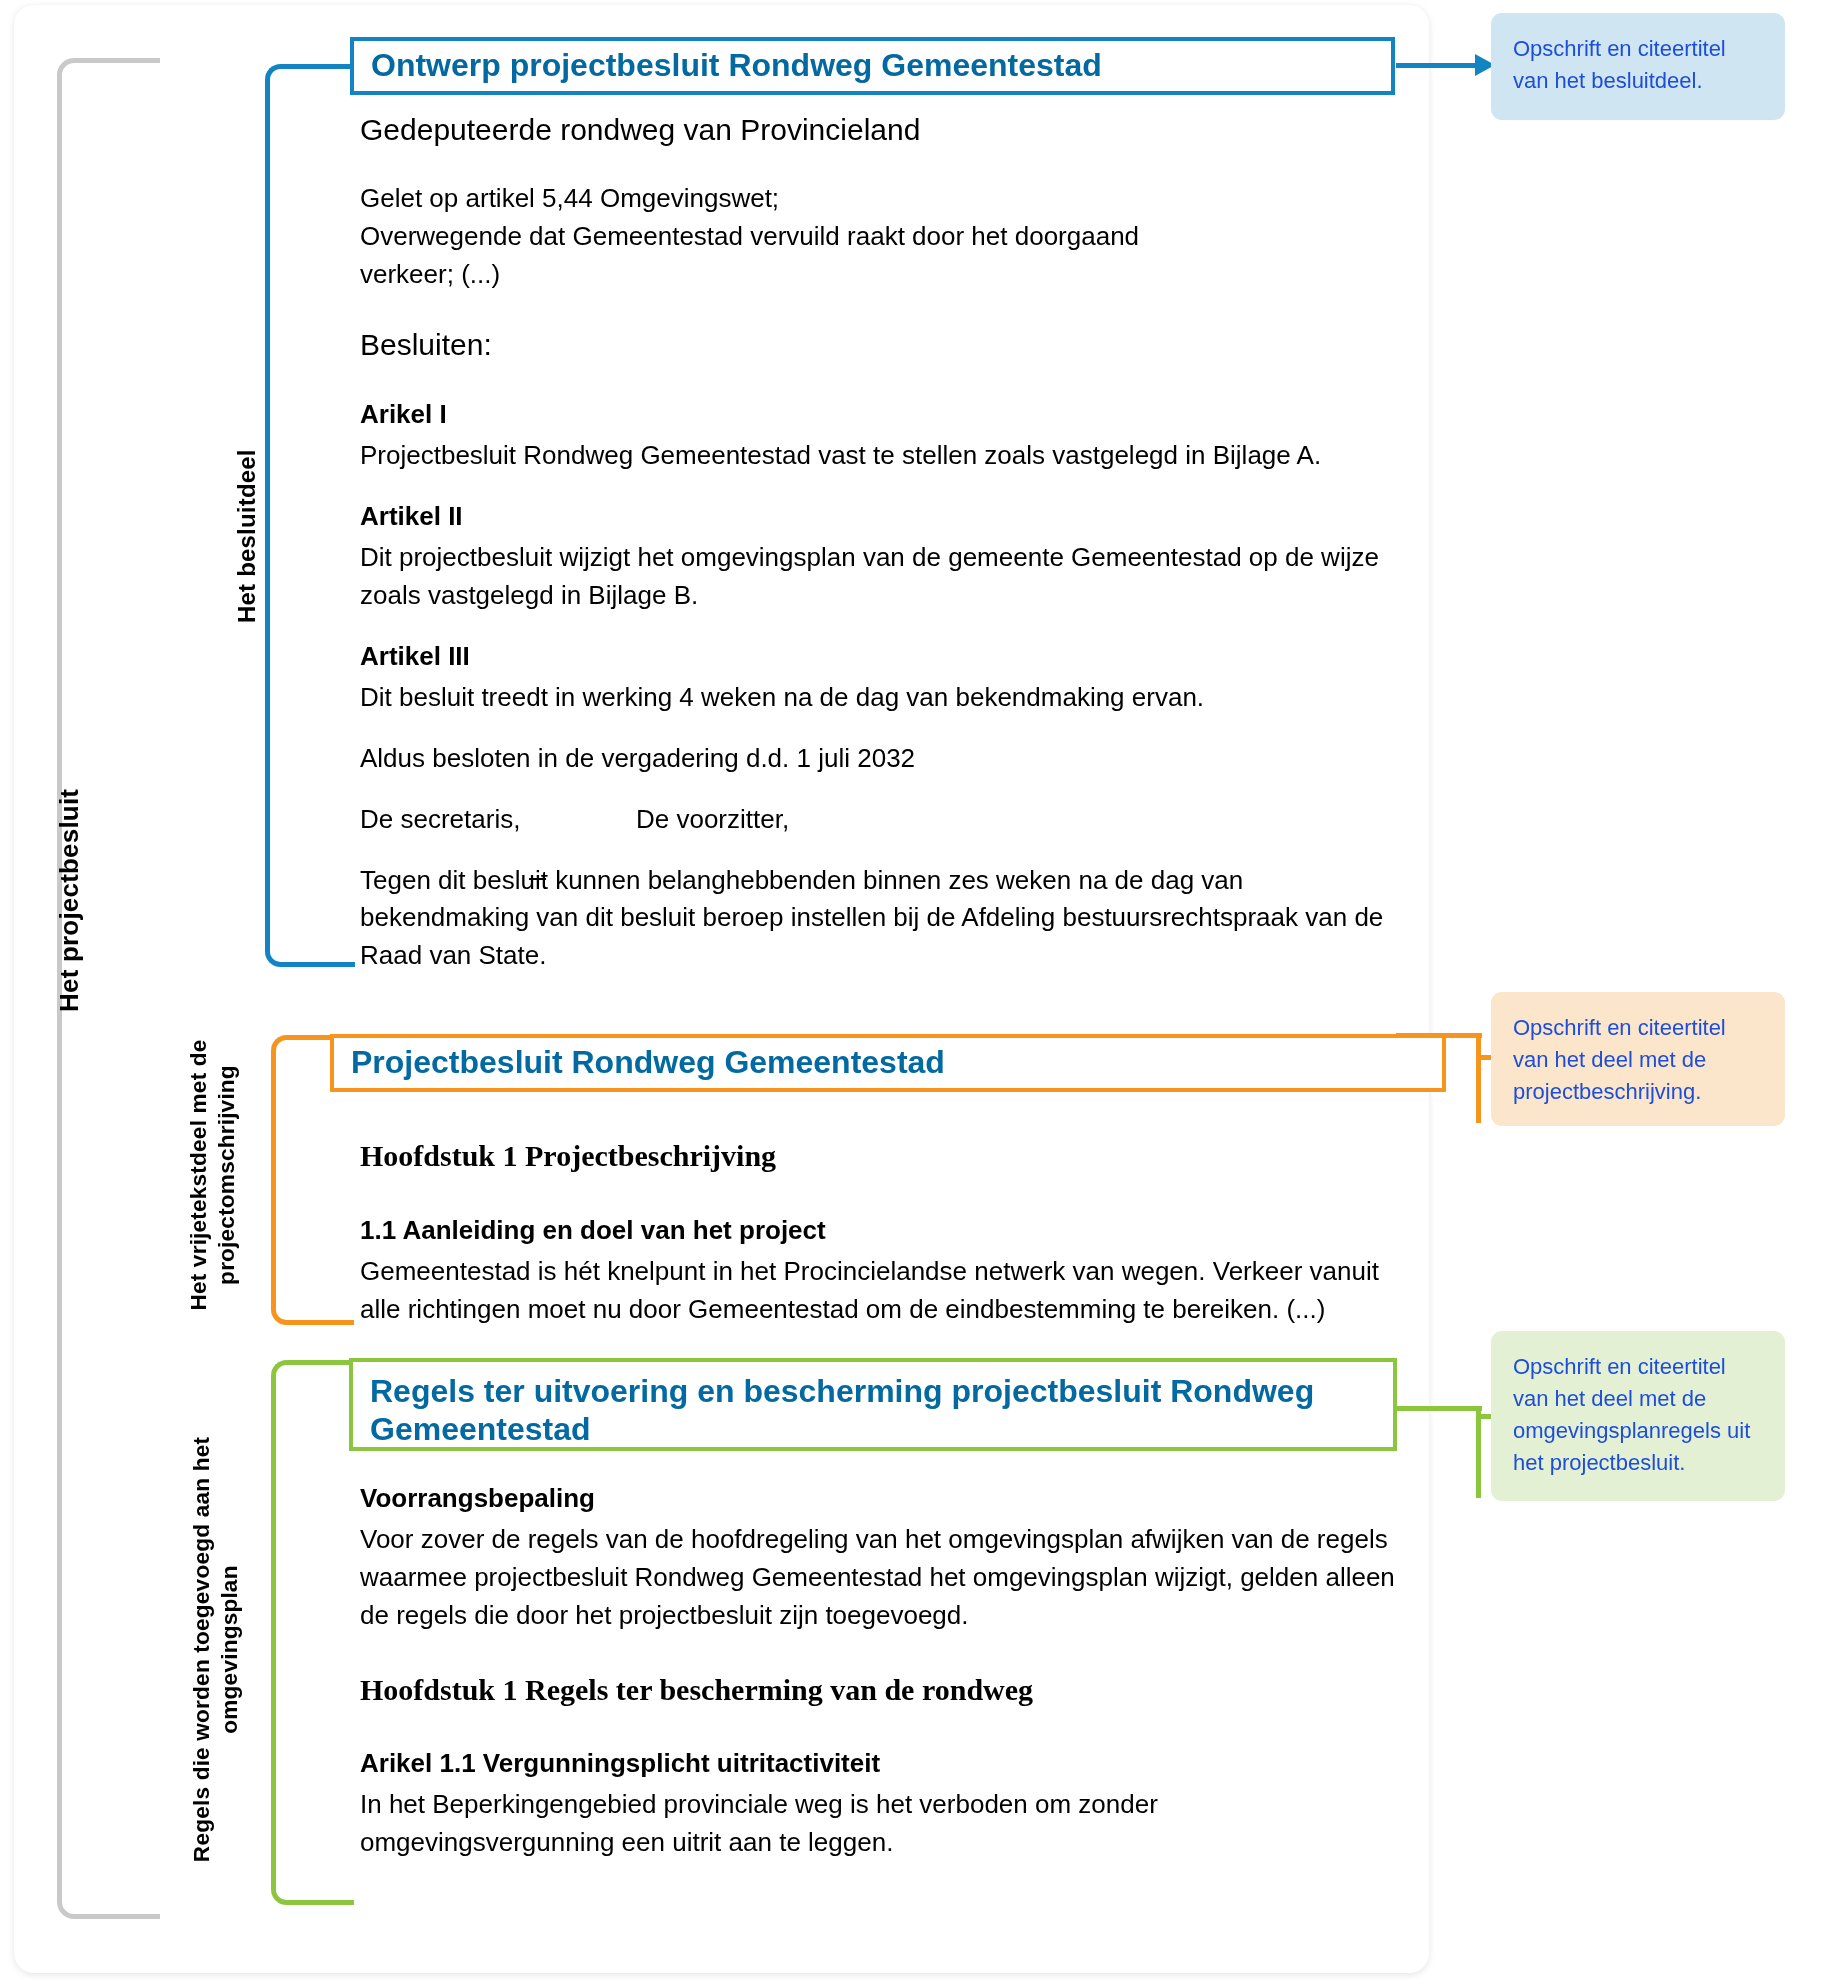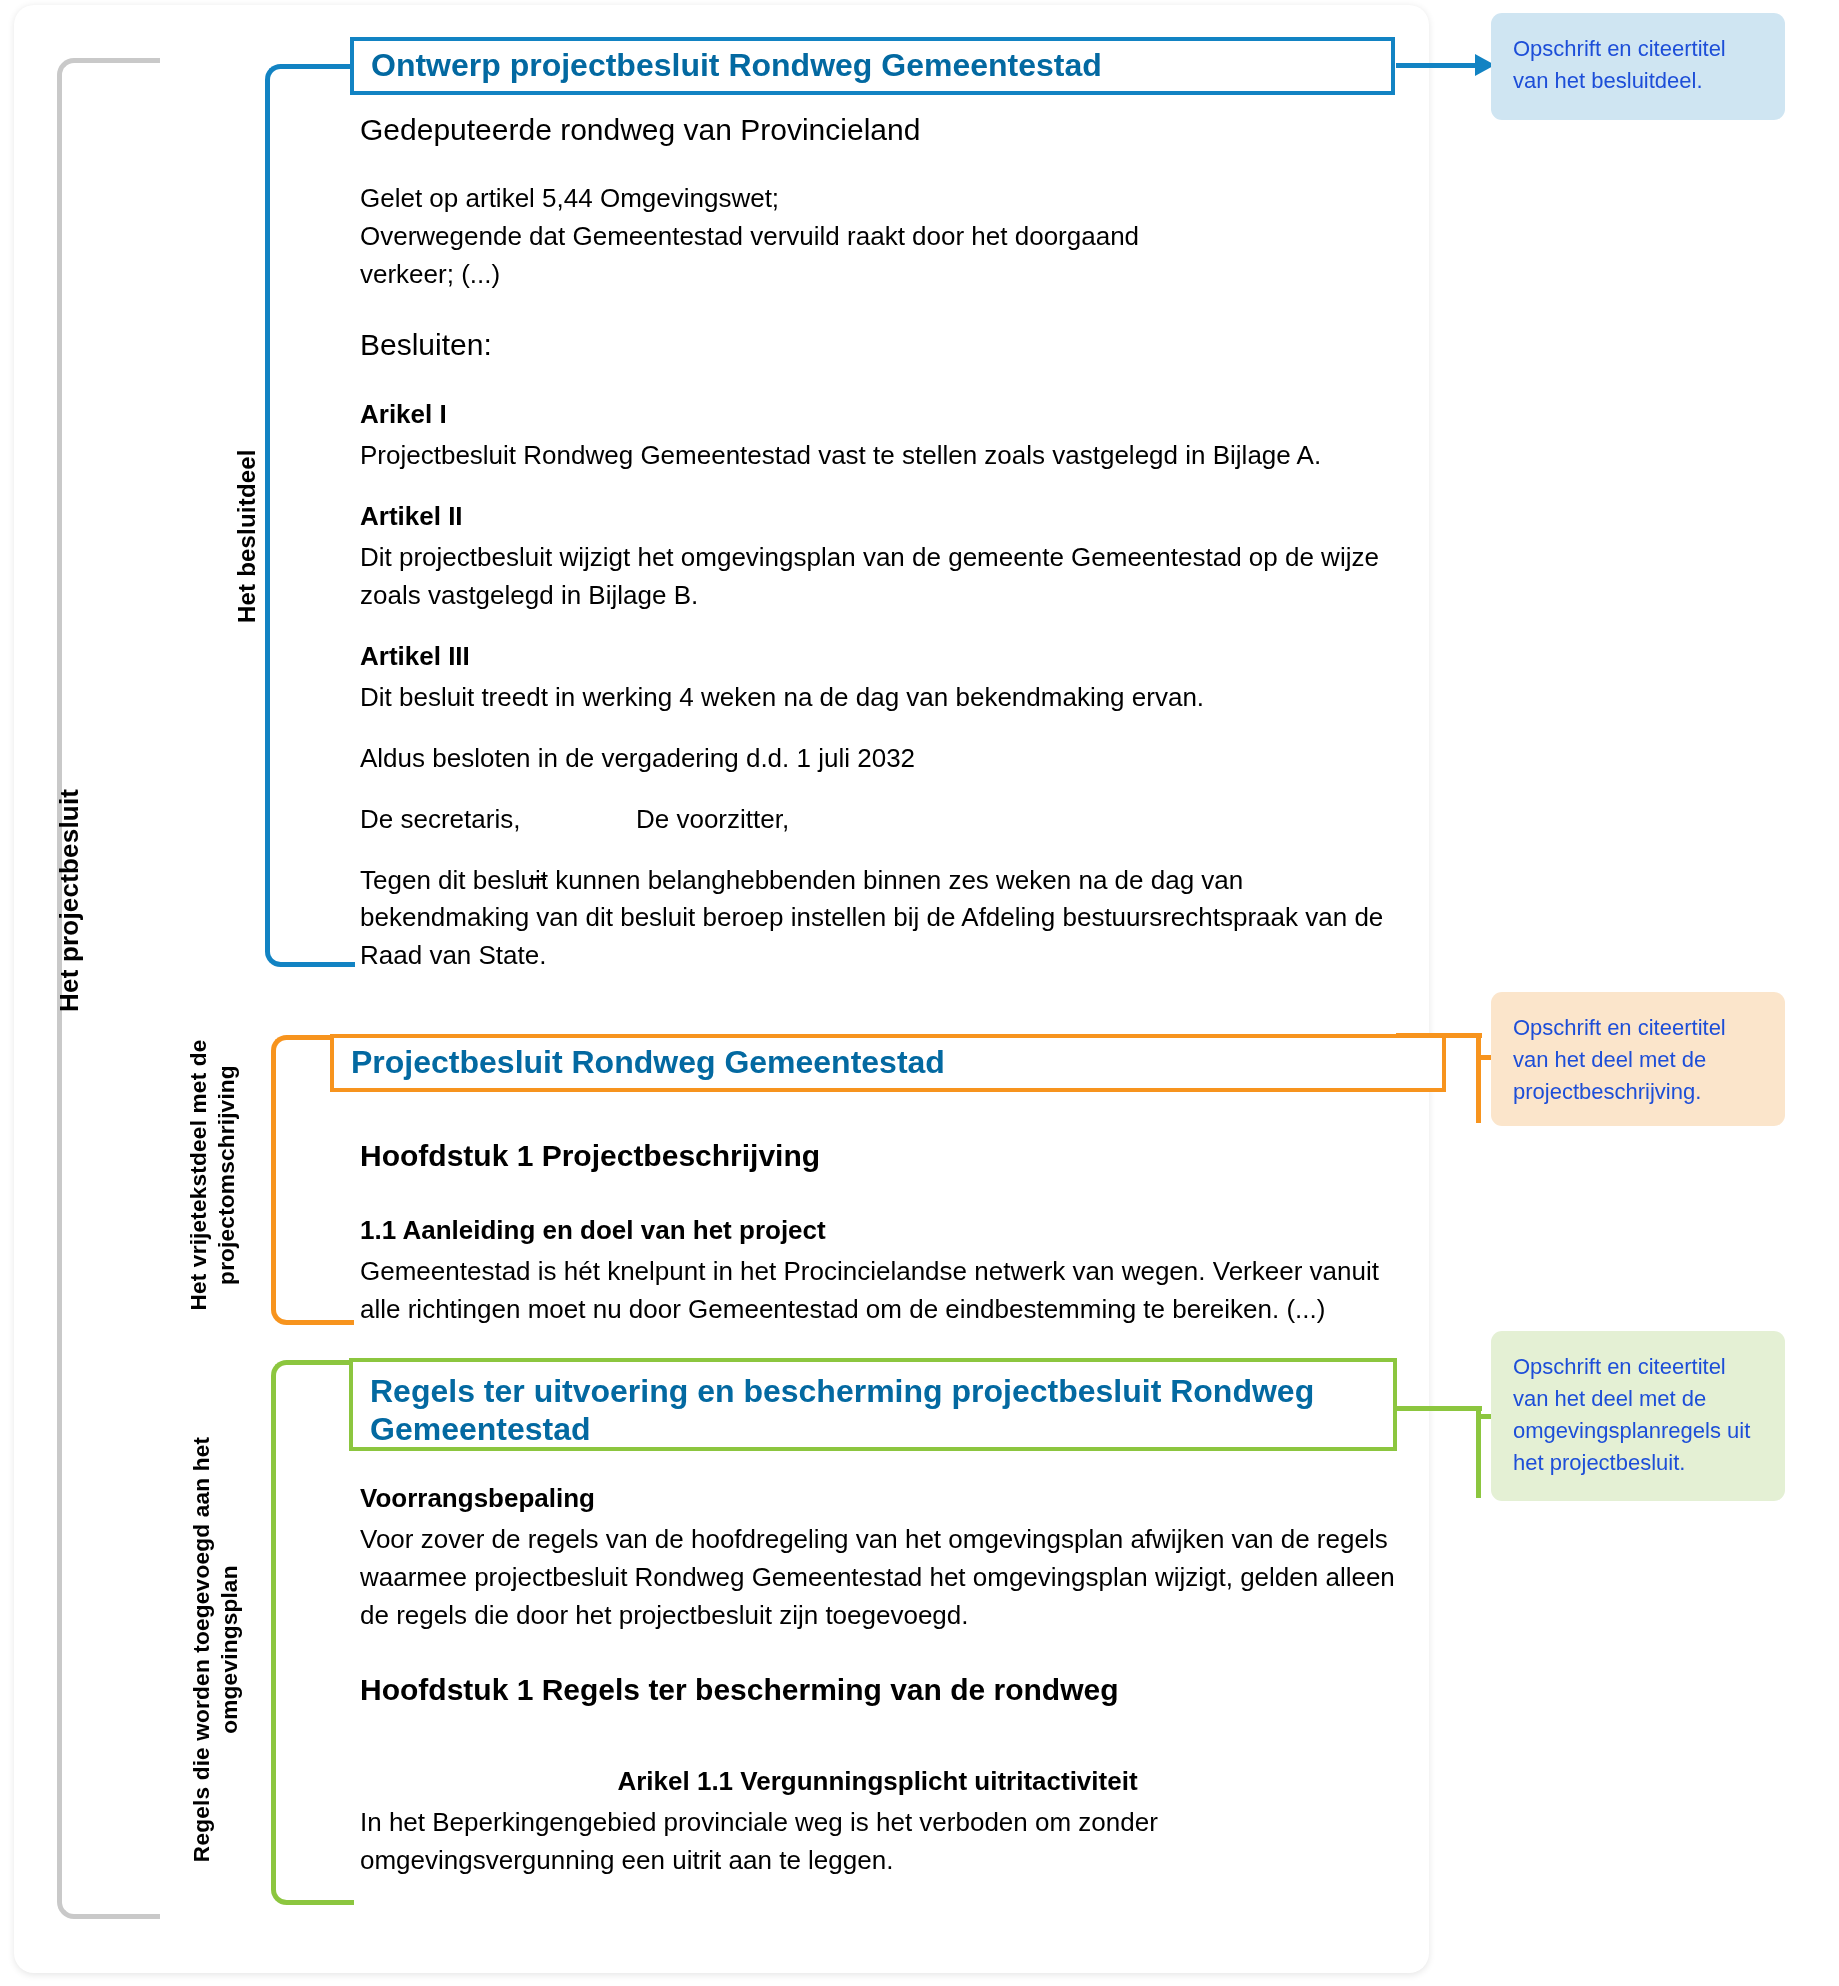--- a/index.html
+++ b/index.html
@@ -71,21 +71,21 @@
 
   
   .doc {
     position: absolute;
     color: #000000;
     font-family: "Liberation Sans", sans-serif;
   }
   .p      { font-size: 26px; line-height: 1.46; margin: 0; }
   .p.big  { font-size: 30px; line-height: 1.38; }
   .p.h    { font-weight: bold; }
-  .p.h2   { font-weight: bold; font-size: 30px; }
+  .p.h2   { font-weight: bold; font-size: 30px; font-family: Liberation Serif, serif; }
   .gap-l  { margin-top: 30px; }
   .gap-m  { margin-top: 23px; }
   .gap-s  { margin-top: 3.1px; }
 
   
   .callout {
     position: absolute;
     border-radius: 11px;
     padding: 20px 20px 28px 22px;
     font-size: 22px;
@@ -174,21 +174,21 @@
   <div class="titlebox" style="left:349px; top:1358px; width:1048px; height:93px; border:4.7px solid #8CC63F; align-items:flex-start; padding-top:11px;">
     <span class="t" style="display:block; max-width:957px;">Regels ter uitvoering en bescherming projectbesluit Rondweg Gemeentestad</span>
   </div>
 
   <div class="doc" style="left:360px; top:1463px; width:1035px;">
     <p class="p h" style="margin-top:17px;">Voorrangsbepaling</p>
     <p class="p gap-s">Voor zover de regels van de hoofdregeling van het omgevingsplan afwijken van de regels waarmee projectbesluit Rondweg Gemeentestad het omgevingsplan wijzigt, gelden alleen de regels die door het projectbesluit zijn toegevoegd.</p>
 
     <p class="p h2" style="margin-top:33px;">Hoofdstuk 1 Regels ter bescherming van de rondweg</p>
 
-    <p class="p h" style="margin-top:51px;text-align:center;">Arikel 1.1 Vergunningsplicht uitritactiviteit</p>
+    <p class="p h" style="margin-top:33px;">Arikel 1.1 Vergunningsplicht uitritactiviteit</p>
     <p class="p gap-s">In het Beperkingengebied provinciale weg is het verboden om zonder omgevingsvergunning een uitrit aan te leggen.</p>
   </div>
 
   <div style="color:#1283C3;">
     <div class="hline" style="left:1396px; top:63px; width:82px; height:5.4px;"></div>
     <div class="arrowhead" style="left:1475px; top:54px;"></div>
   </div>
 
   <div class="callout" style="left:1491px; top:12.5px; width:294px; height:107px; background:#CFE5F2;">
     <span>Opschrift en citeertitel van het besluitdeel.</span>

